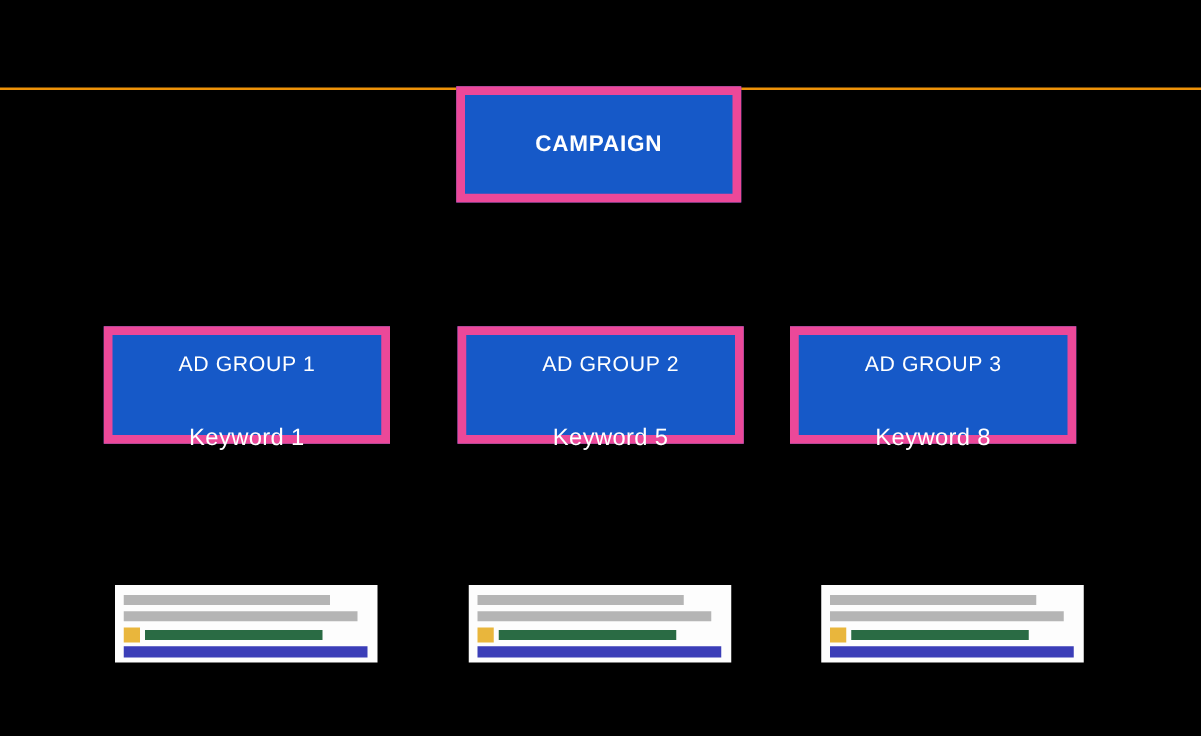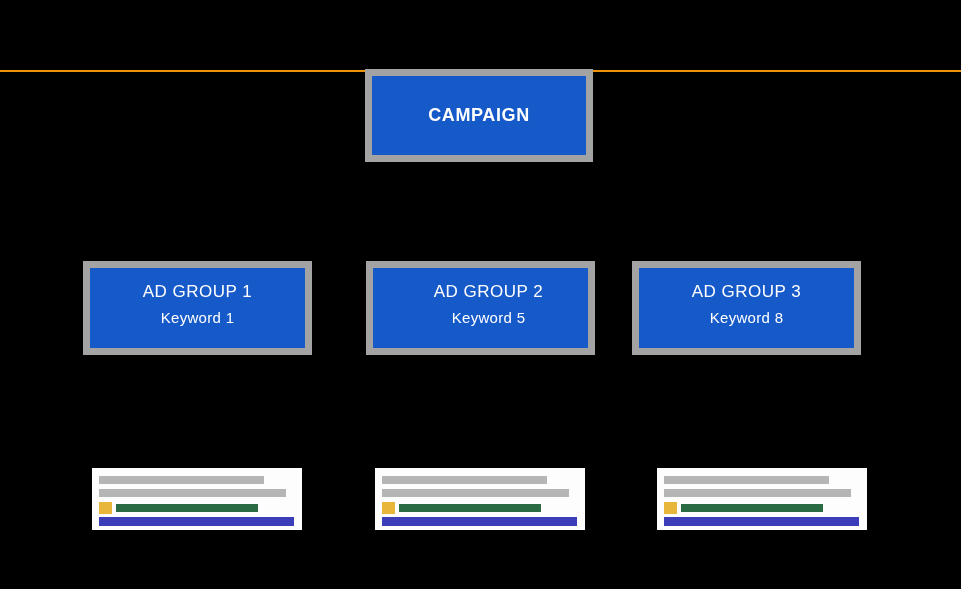--- a/index.html
+++ b/index.html
@@ -22,21 +22,21 @@
     top: 70px;
     width: 961px;
     height: 2px;
     background: #ED9209;
     z-index: 1;
   }
   
   .node {
     position: absolute;
     box-sizing: border-box;
-    border: 7px solid #a3a3a3;
+    border: 7px solid #ec4899;
     background: #1659C8;
     display: flex;
     flex-direction: column;
     align-items: center;
     z-index: 2;
   }
   .campaign {
     left: 365px;
     top: 69px;
     width: 228px;
@@ -58,22 +58,22 @@
   .ag-0 { left: 83px; }
   .ag-1 { left: 366px; padding-left: 16px; }
   .ag-2 { left: 632px; }
   .adgroup .label {
     font-size: 17px;
     font-weight: normal;
     color: #FFFFFF;
     letter-spacing: 0.5px;
   }
   .adgroup .keyword {
-    margin-top: 7px;
-    font-size: 15px;
+    margin-top: 38px;
+    font-size: 19px;
     font-weight: normal;
     color: #FFFFFF;
     letter-spacing: 0.3px;
   }
   
   .card {
     position: absolute;
     top: 468px;
     width: 210px;
     height: 62px;

